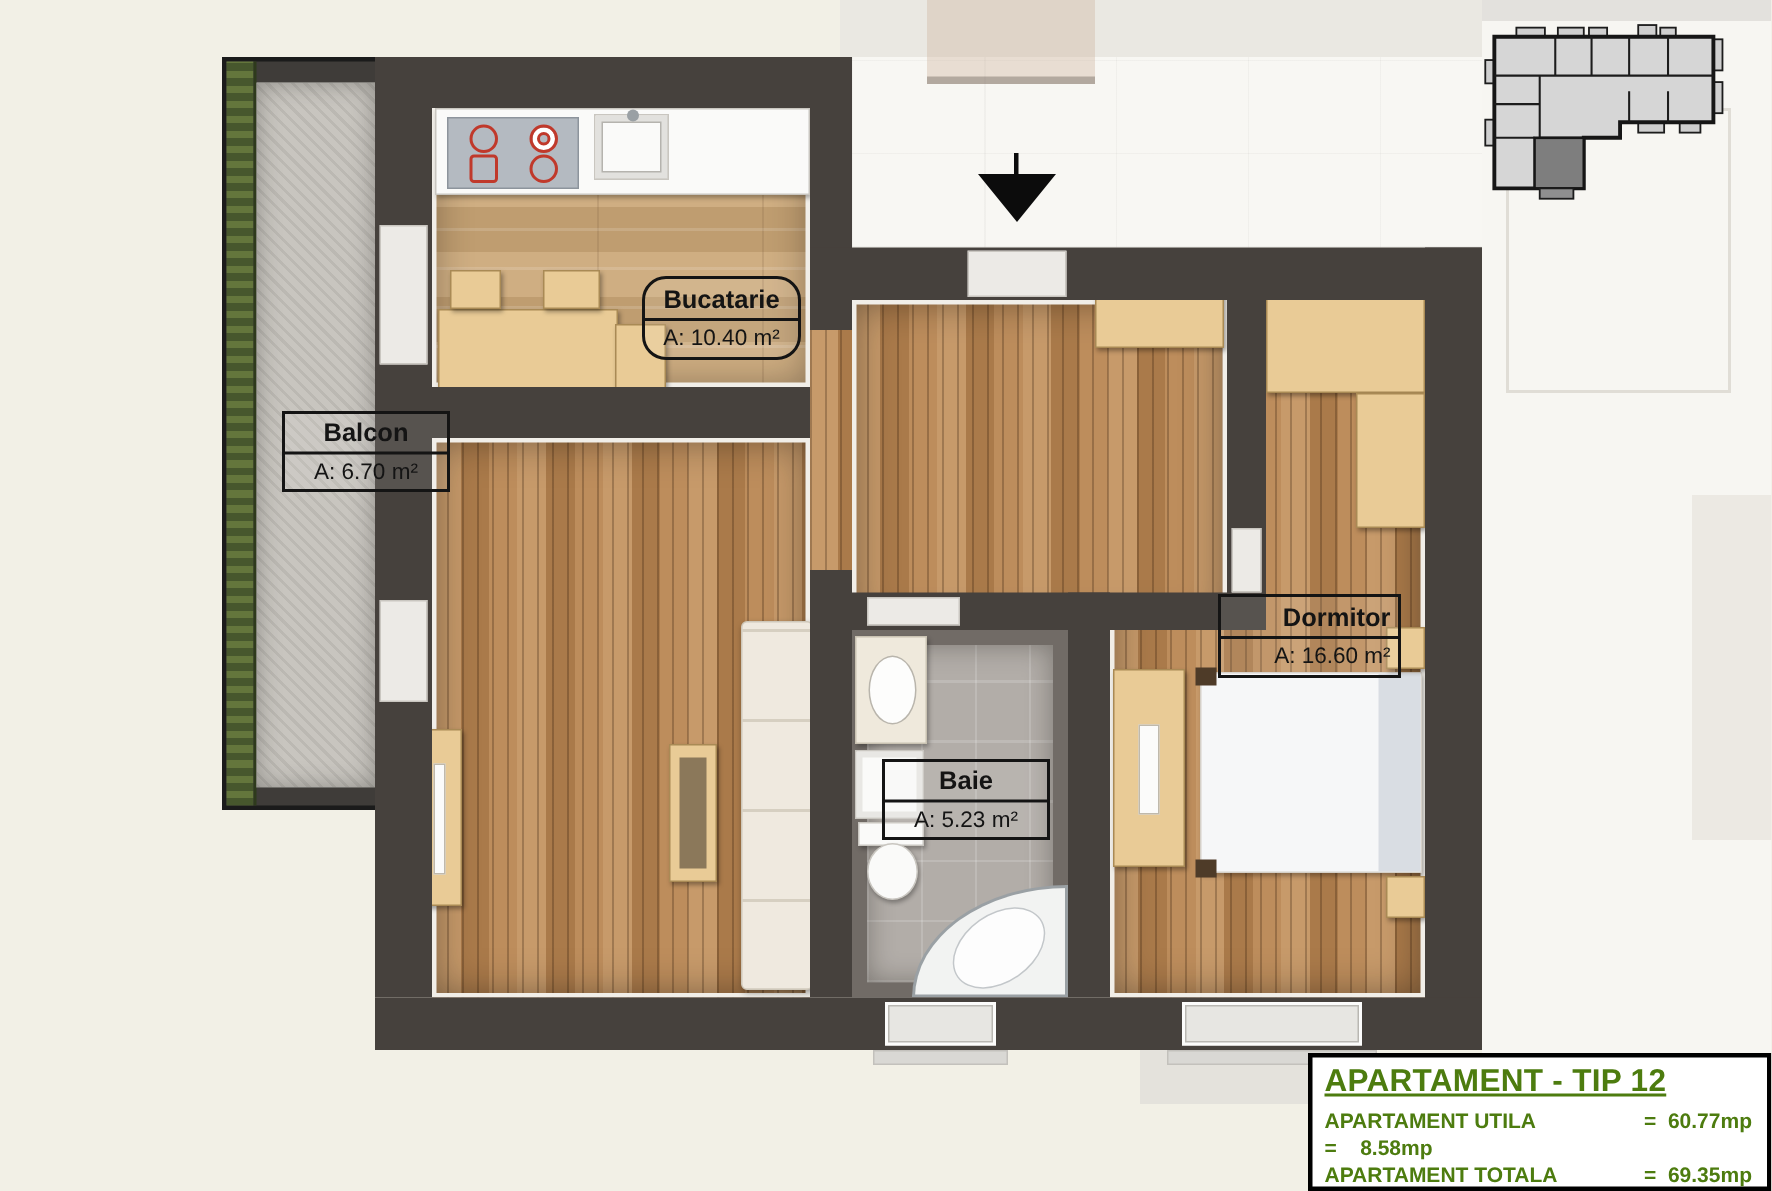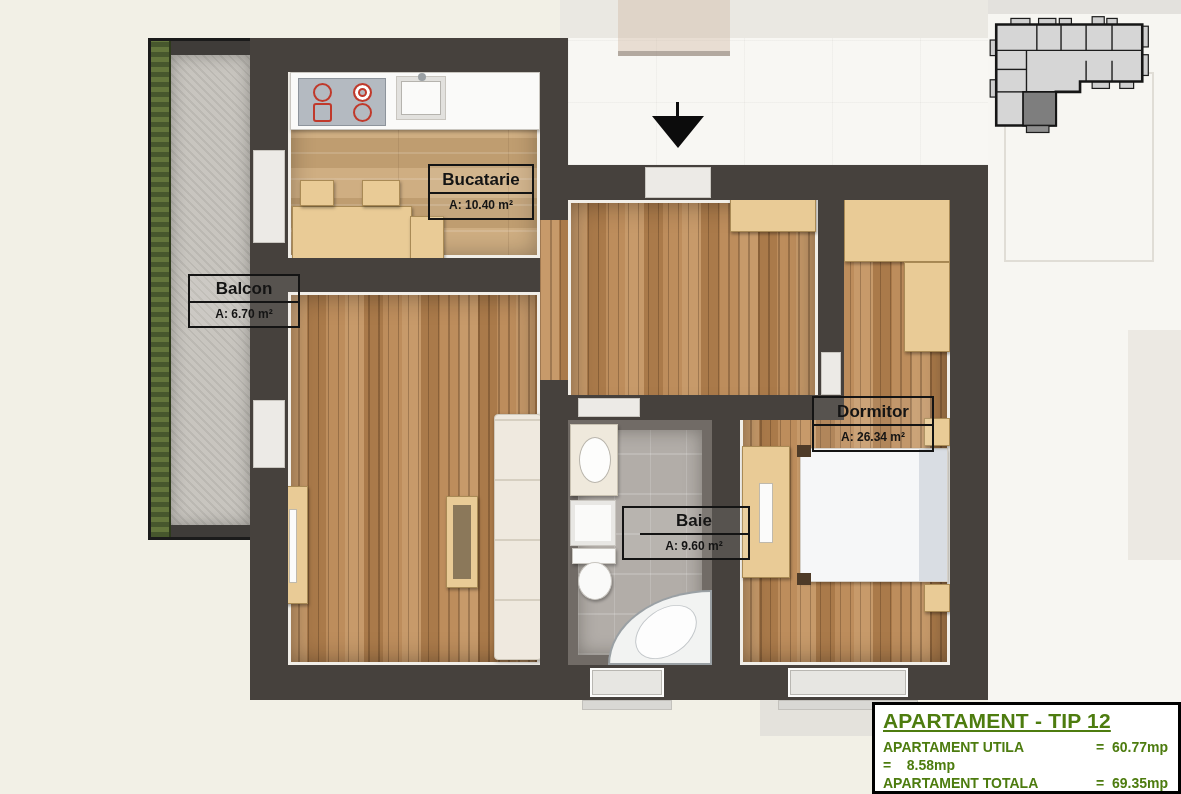--- a/index.html
+++ b/index.html
@@ -65,21 +65,21 @@
     border-radius:4px;box-shadow:1px 2px 4px rgba(0,0,0,.35);}
   .shower{background:#f2f3f2;border:2px solid #9aa0a4;border-radius:100% 0 0 0;overflow:hidden;}
   .shower-tray{position:absolute;left:22%;top:24%;width:66%;height:62%;background:#fdfdfd;border:1px solid #c3c7ca;border-radius:50%;transform:rotate(-35deg);}
 
   
   .rlabel{
     position:absolute;border:2px solid #141414;background:rgba(248,246,241,.10);
     color:#141414;text-align:center;display:flex;flex-direction:column;justify-content:center;
   }
   .rlabel .nm{font-weight:bold;font-size:17px;line-height:24px;border-bottom:2px solid #141414;padding:0 5px;white-space:nowrap;}
-  .rlabel .ar{font-size:12px;line-height:23px;padding:0 5px;white-space:nowrap;font-weight:bold;}
+  .rlabel .ar{font-size:15px;line-height:23px;padding:0 5px;white-space:nowrap;}
 
   
   .arrow-tri{width:0;height:0;border-left:26px solid transparent;border-right:26px solid transparent;border-top:32px solid #0c0c0c;}
   .arrow-stem{background:#0c0c0c;}
 
   
   .tblock{
     background:#fff;border:3px solid #000;color:#4d7c0f;
     padding:4px 10px 4px 8px;
   }
@@ -188,35 +188,35 @@
   <div class="abs opening" style="left:645px;top:167px;width:66px;height:31px;"></div>
   <div class="abs opening" style="left:253px;top:150px;width:32px;height:93px;"></div>
   <div class="abs opening" style="left:253px;top:400px;width:32px;height:68px;"></div>
   <div class="abs opening" style="left:578px;top:398px;width:62px;height:19px;"></div>
   <div class="abs opening" style="left:821px;top:352px;width:20px;height:43px;"></div>
   <div class="abs window" style="left:590px;top:668px;width:74px;height:29px;"></div>
   <div class="abs window" style="left:788px;top:668px;width:120px;height:29px;"></div>
   <div class="abs sill" style="left:582px;top:700px;width:90px;height:10px;"></div>
   <div class="abs sill" style="left:778px;top:700px;width:140px;height:10px;"></div>
 
-  <div class="rlabel" style="left:428px;top:164px;width:102px;height:52px;">
+  <div class="rlabel" style="left:428px;top:184px;width:102px;height:52px;border-radius:16px;">
     <div class="nm">Bucatarie</div>
     <div class="ar">A: 10.40 m²</div>
   </div>
   <div class="rlabel" style="left:188px;top:274px;width:108px;height:50px;">
     <div class="nm">Balcon</div>
     <div class="ar">A: 6.70 m²</div>
   </div>
-  <div class="rlabel" style="left:622px;top:506px;width:108px;height:50px;padding-left:16px;">
+  <div class="rlabel" style="left:588px;top:506px;width:108px;height:50px;">
     <div class="nm">Baie</div>
-    <div class="ar">A: 9.60 m²</div>
-  </div>
-  <div class="rlabel" style="left:812px;top:396px;width:118px;height:52px;">
+    <div class="ar">A: 5.23 m²</div>
+  </div>
+  <div class="rlabel" style="left:812px;top:396px;width:118px;height:52px;text-align:right;">
     <div class="nm">Dormitor</div>
-    <div class="ar">A: 26.34 m²</div>
+    <div class="ar">A: 16.60 m²</div>
   </div>
 
   <div class="abs arrow-stem" style="left:676px;top:102px;width:3px;height:15px;"></div>
   <div class="abs arrow-tri" style="left:652px;top:116px;"></div>
 
   <svg class="abs" style="left:985px;top:6px;" width="178" height="132" viewBox="0 0 206 150">
     <g fill="#cfcfcf" stroke="#1c1c1c" stroke-width="1.4">
       <rect x="30" y="13" width="22" height="8"></rect>
       <rect x="62" y="13" width="20" height="8"></rect>
       <rect x="86" y="13" width="14" height="8"></rect>

